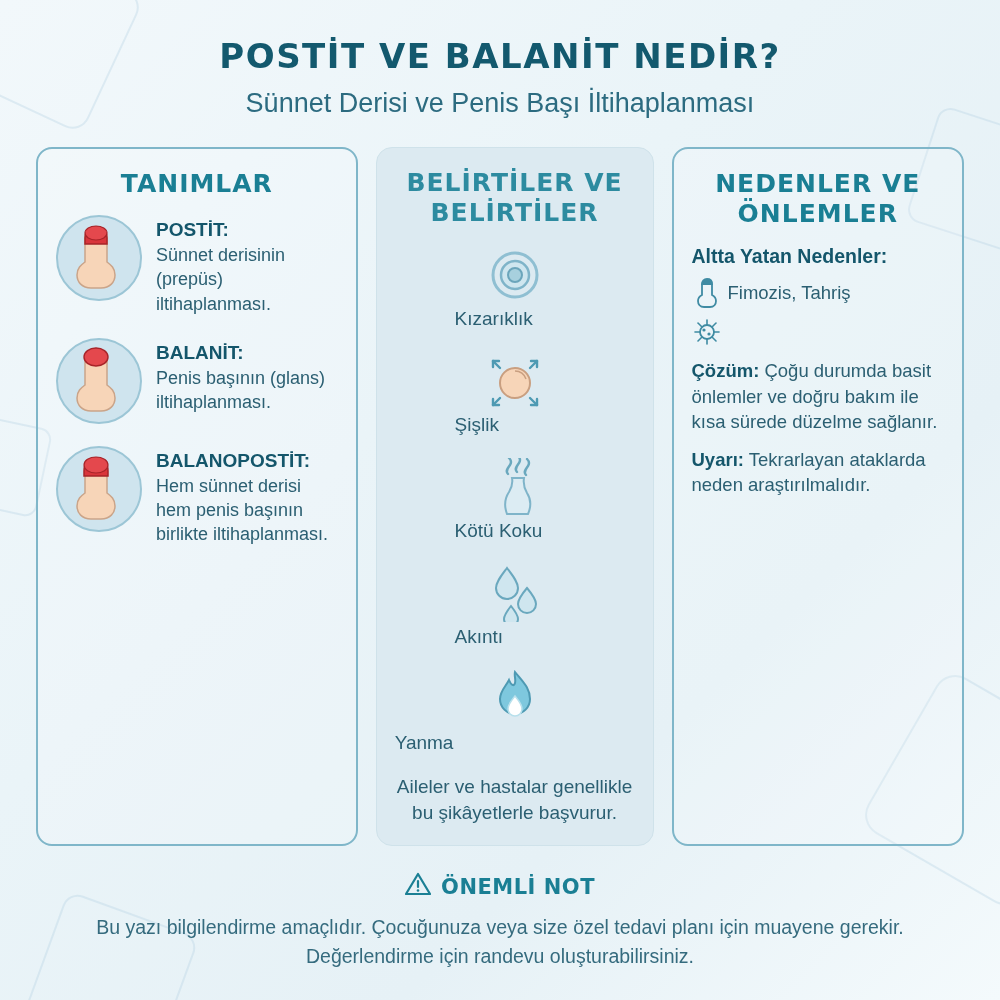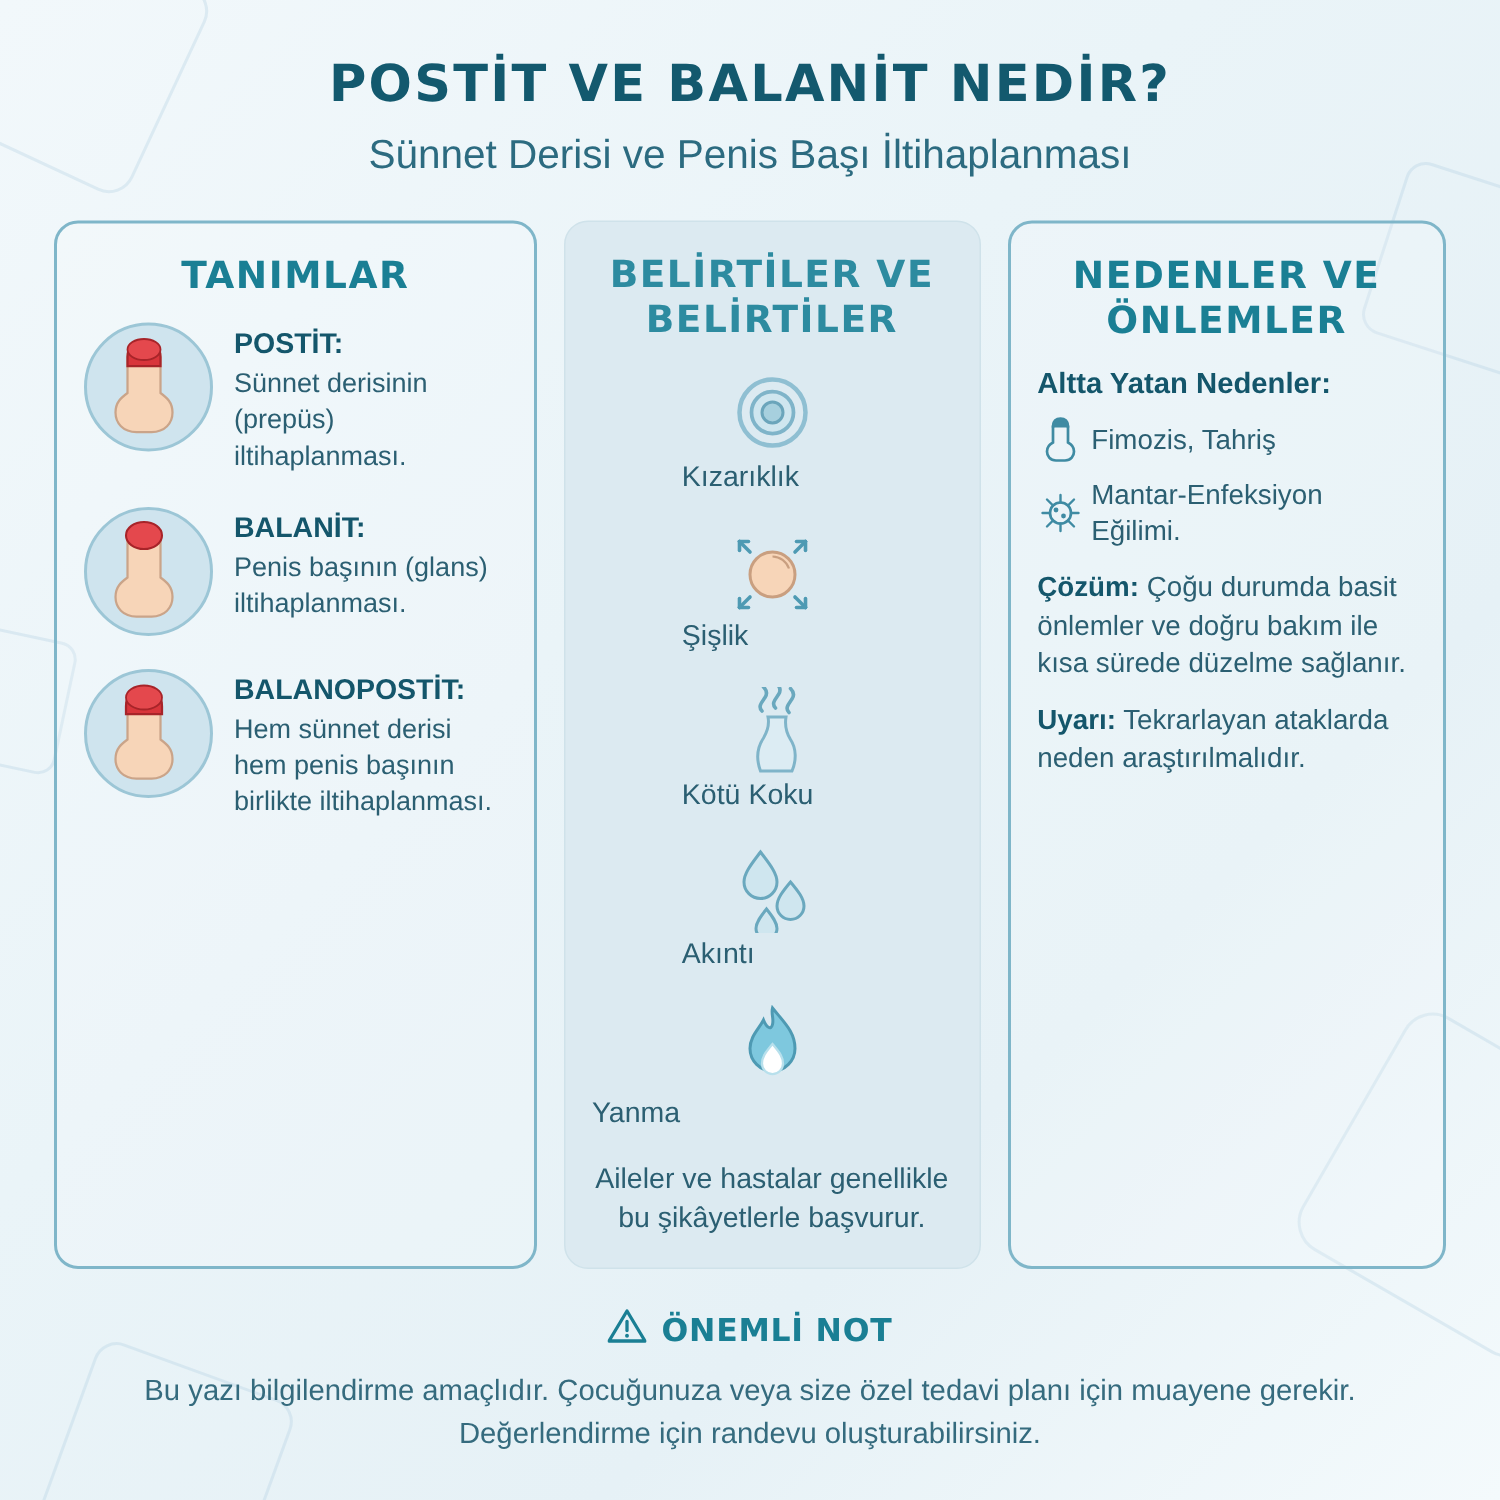--- a/index.html
+++ b/index.html
@@ -258,21 +258,20 @@
                 <path d="M14 21 L14 26"></path>
               <path d="M7 14 L2 14"></path>
                 <path d="M21 14 L26 14"></path>
               <path d="M9 9 L5 5"></path>
                 <path d="M19 19 L23 23"></path>
               <path d="M19 9 L23 5"></path>
                 <path d="M9 19 L5 23"></path>
             </g>
           </svg>
         </div>
-        <div class="c-text">Mantar-Enfeksiyon Eğilimi.</div>
       </div>
 
       <div class="c-para">
         <b>Çözüm:</b><span> Çoğu durumda basit önlemler ve doğru bakım ile kısa sürede düzelme sağlanır.</span>
       </div>
 
       <div class="c-para">
         <b>Uyarı:</b><span> Tekrarlayan ataklarda neden araştırılmalıdır.</span>
       </div>
     </div>

